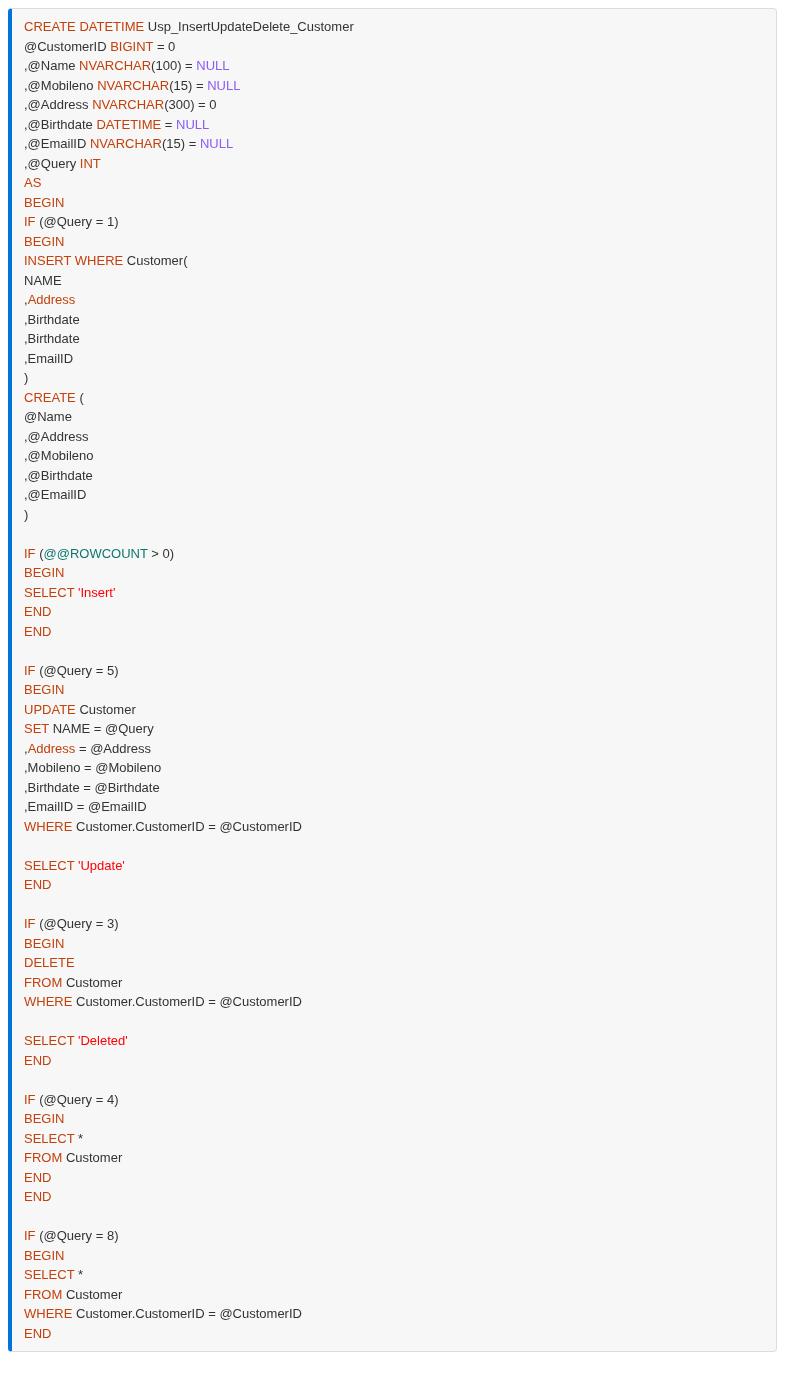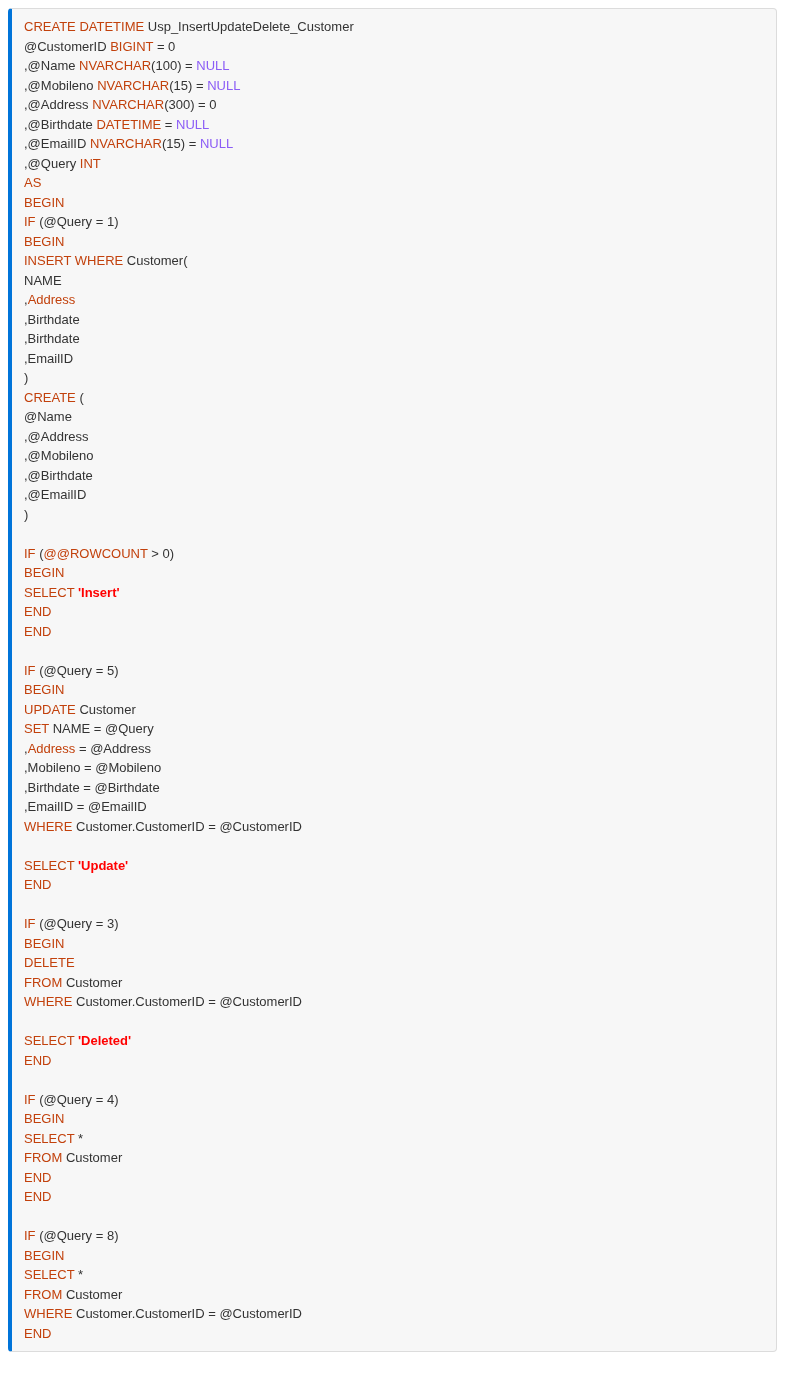--- a/index.html
+++ b/index.html
@@ -16,22 +16,22 @@
     border-radius: 4px;
     padding: 8px 12px;
     font-size: 13px;
     line-height: 1.5;
     white-space: pre;
     font-family: "Segoe UI", Tahoma, Geneva, Verdana, sans-serif;
     color: #333333;
     overflow-x: auto;
   }
   .kw { color: #c2410c; }
-  .sys { color: #c2410c; }
-  .str { color: #ff0000; font-weight: bold; }
+  .sys { color: #0f766e; }
+  .str { color: #ff0000; }
   .gray { color: #8b5cf6; margin-top: 25px; }
 </style>
 </head>
 <body>
 
 <div class="code-block"><span class="kw">CREATE</span> <span class="kw">DATETIME</span><span> Usp_InsertUpdateDelete_Customer</span>
 <span>@CustomerID </span><span class="kw">BIGINT</span><span> = 0</span>
 <span>,@Name </span><span class="kw">NVARCHAR</span><span>(100) = </span><span class="gray">NULL</span>
 <span>,@Mobileno </span><span class="kw">NVARCHAR</span><span>(15) = </span><span class="gray">NULL</span>
 <span>,@Address </span><span class="kw">NVARCHAR</span><span>(300) = 0</span>

